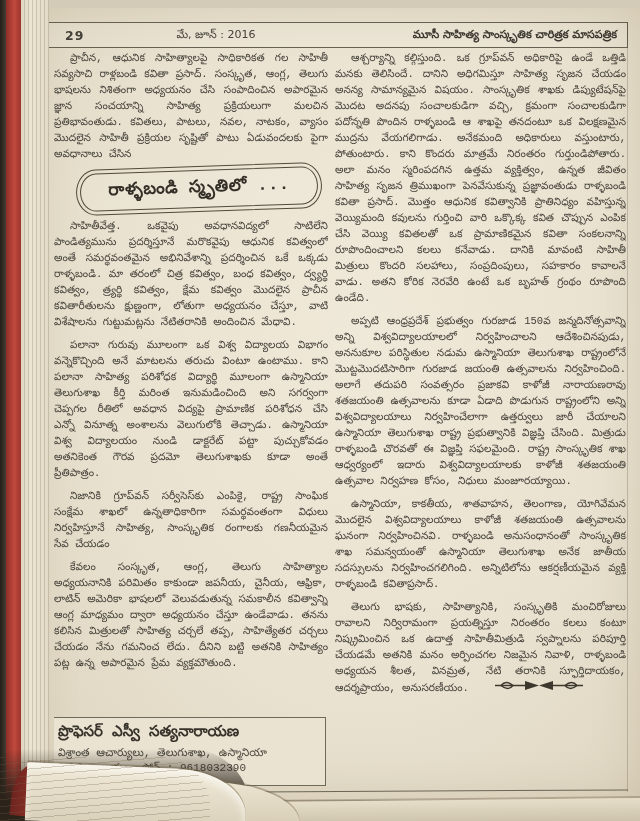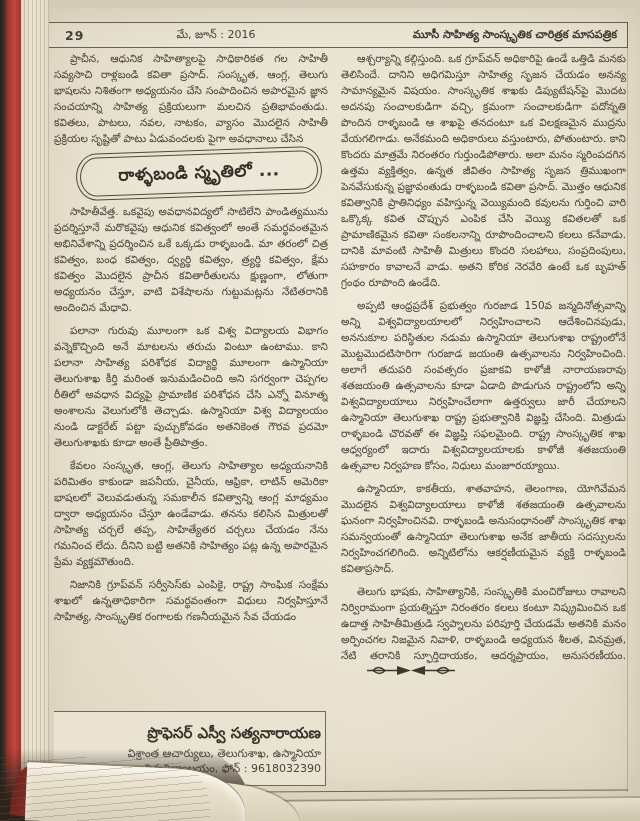--- a/index.html
+++ b/index.html
@@ -24,33 +24,33 @@
   .frame-right{position:absolute;right:12px;top:14px;bottom:8px;width:0;border-left:1px solid rgba(90,84,70,.28);}
   .frame-bottom{position:absolute;left:18px;right:12px;bottom:8px;height:0;border-top:1px solid rgba(80,74,60,.8);transform:rotate(-.3deg);}
   
   .header-band{position:absolute;left:18px;right:12px;top:14px;height:24px;
     border:1px solid rgba(80,74,60,.85);display:flex;align-items:center;
     background:rgba(255,255,255,.10);}
   .pagenum{font-weight:bold;font-size:12.5px;margin-left:16px;letter-spacing:1px;}
   .issue-date{font-size:11px;margin-left:92px;}
   .masthead{font-weight:bold;font-size:11px;margin-left:auto;margin-right:10px;color:#3c3830;}
   
-  .columns{position:absolute;left:24px;right:14px;top:42px;bottom:12px;display:flex;gap:13px;}
+  .columns{position:absolute;left:24px;right:14px;top:42px;bottom:12px;display:flex;gap:7px;font-family:Liberation Mono, monospace;}
   .col{font-size:10.5px;line-height:16px;text-align:justify;overflow:hidden;}
   .col p{margin:0 0 7px 0;text-indent:16px;}
   .col-left{width:274px;position:relative;}
   .col-right{flex:1;line-height:16px;}
   
   .heading-box{margin:8px 10px 10px 26px;padding:9px 4px 10px;text-align:center;
     border:1px solid #4f4a3c;outline:1px solid #4f4a3c;outline-offset:3px;
     border-radius:22px/26px;transform:rotate(-2deg);background:rgba(255,255,255,.08);}
   .heading-box span{font-weight:bold;font-size:17px;color:#332f27;letter-spacing:.5px;}
   
   .signature{position:absolute;left:0;right:2px;bottom:2px;background:#eae3d2;
-    border:1px solid rgba(80,74,60,.8);border-left:none;text-align:right;padding:11px 4px 9px;}
+    border:1px solid rgba(80,74,60,.8);border-left:none;text-align:left;padding:5px 4px 9px;}
   .sig-name{font-weight:bold;font-size:15px;color:#37332b;margin:2px 0 5px;}
   .sig-line{font-size:11px;line-height:15px;color:#4a463d;}
   
   .ornament{display:inline-block;vertical-align:middle;margin-left:8px;}
   
   .fan{position:absolute;z-index:6;}
   .fan-shadow{left:0;bottom:0;width:250px;height:72px;background:linear-gradient(180deg,rgba(40,32,24,0) 0%,#2c241b 70%);border-radius:0 60px 0 0;}
   .fan-red{left:12px;bottom:4px;width:40px;height:52px;background:linear-gradient(90deg,#6d241e,#a33a2f);border-radius:60% 70% 0 0/90% 90% 0 0;transform:rotate(6deg);}
   .fan-a{left:26px;bottom:-4px;width:220px;height:58px;background:linear-gradient(180deg,#f0e9d7,#d9d0ba);border-radius:0 70px 0 0/0 44px 0 0;transform:rotate(2.5deg);box-shadow:0 -2px 0 rgba(120,105,80,.5), inset 0 6px 8px rgba(255,255,255,.6);}
   .fan-b{left:40px;bottom:-12px;width:260px;height:52px;background:linear-gradient(180deg,#ece4d0,#d2c8b1);border-radius:0 90px 0 0/0 40px 0 0;transform:rotate(1.2deg);box-shadow:0 -2px 0 rgba(120,105,80,.45);}
@@ -80,22 +80,22 @@
 
     <div class="col col-left">
       <p>ప్రాచీన, ఆధునిక సాహిత్యాలపై సాధికారికత గల సాహితీ సవ్యసాచి రాళ్లబండి కవితా ప్రసాద్. సంస్కృత, ఆంగ్ల, తెలుగు భాషలను నిశితంగా అధ్యయనం చేసి సంపాదించిన అపారమైన జ్ఞాన సంచయాన్ని సాహిత్య ప్రక్రియలుగా మలచిన ప్రతిభావంతుడు. కవితలు, పాటలు, నవల, నాటకం, వ్యాసం మొదలైన సాహితీ ప్రక్రియల సృష్టితో పాటు ఏడువందలకు పైగా అవధానాలు చేసిన</p>
 
       <div class="heading-box">
         <span>రాళ్ళబండి స్మృతిలో ...</span>
       </div>
 
       <p>సాహితీవేత్త. ఒకవైపు అవధానవిద్యలో సాటిలేని పాండిత్యమును ప్రదర్శిస్తూనే మరొకవైపు ఆధునిక కవిత్వంలో అంతే సమర్థవంతమైన అభినివేశాన్ని ప్రదర్శించిన ఒకే ఒక్కడు రాళ్ళబండి. మా తరంలో చిత్ర కవిత్వం, బంధ కవిత్వం, ద్వ్యర్థి కవిత్వం, త్ర్యర్థి కవిత్వం, క్షేమ కవిత్వం మొదలైన ప్రాచీన కవితారీతులను క్షుణ్ణంగా, లోతుగా అధ్యయనం చేస్తూ, వాటి విశేషాలను గుట్టుమట్లను నేటితరానికి అందించిన మేధావి.</p>
       <p>పలానా గురువు మూలంగా ఒక విశ్వ విద్యాలయ విభాగం వన్నెకొచ్చింది అనే మాటలను తరుచు వింటూ ఉంటాము. కాని పలానా సాహిత్య పరిశోధక విద్యార్థి మూలంగా ఉస్మానియా తెలుగుశాఖ కీర్తి మరింత ఇనుమడించింది అని సగర్వంగా చెప్పగల రీతిలో అవధాన విద్యపై ప్రామాణిక పరిశోధన చేసి ఎన్నో వినూత్న అంశాలను వెలుగులోకి తెచ్చాడు. ఉస్మానియా విశ్వ విద్యాలయం నుండి డాక్టరేట్ పట్టా పుచ్చుకోవడం అతనికెంత గౌరవ ప్రదమో తెలుగుశాఖకు కూడా అంతే ప్రీతిపాత్రం.</p>
+      <p>నిజానికి గ్రూప్‌వన్ సర్వీసెస్‌కు ఎంపికై, రాష్ట్ర సాంఘిక సంక్షేమ శాఖలో ఉన్నతాధికారిగా సమర్థవంతంగా విధులు నిర్వహిస్తూనే సాహిత్య, సాంస్కృతిక రంగాలకు గణనీయమైన సేవ చేయడం</p>
       <p>కేవలం సంస్కృత, ఆంగ్ల, తెలుగు సాహిత్యాల అధ్యయనానికి పరిమితం కాకుండా జపనీయ, చైనీయ, ఆఫ్రికా, లాటిన్ అమెరికా భాషలలో వెలువడుతున్న సమకాలీన కవిత్వాన్ని ఆంగ్ల మాధ్యమం ద్వారా అధ్యయనం చేస్తూ ఉండేవాడు. తనను కలిసిన మిత్రులతో సాహిత్య చర్చలే తప్ప, సాహిత్యేతర చర్చలు చేయడం నేను గమనించ లేదు. దీనిని బట్టి అతనికి సాహిత్యం పట్ల ఉన్న అపారమైన ప్రేమ వ్యక్తమౌతుంది.</p>
-      <p>నిజానికి గ్రూప్‌వన్ సర్వీసెస్‌కు ఎంపికై, రాష్ట్ర సాంఘిక సంక్షేమ శాఖలో ఉన్నతాధికారిగా సమర్థవంతంగా విధులు నిర్వహిస్తూనే సాహిత్య, సాంస్కృతిక రంగాలకు గణనీయమైన సేవ చేయడం</p>
 
       <div class="signature">
         <div class="sig-name">ప్రొఫెసర్ ఎస్వీ సత్యనారాయణ</div>
         <div class="sig-line">విశ్రాంత ఆచార్యులు, తెలుగుశాఖ, ఉస్మానియా</div>
         <div class="sig-line">విశ్వవిద్యాలయం, ఫోన్ : 9618032390</div>
       </div>
     </div>
 
     <div class="col col-right">
       <p>ఆశ్చర్యాన్ని కల్గిస్తుంది. ఒక గ్రూప్‌వన్ అధికారిపై ఉండే ఒత్తిడి మనకు తెలిసిందే. దానిని అధిగమిస్తూ సాహిత్య సృజన చేయడం అనన్య సామాన్యమైన విషయం. సాంస్కృతిక శాఖకు డిప్యుటేషన్‌పై మొదట అదనపు సంచాలకుడిగా వచ్చి, క్రమంగా సంచాలకుడిగా పదోన్నతి పొందిన రాళ్ళబండి ఆ శాఖపై తనదంటూ ఒక విలక్షణమైన ముద్రను వేయగలిగాడు. అనేకమంది అధికారులు వస్తుంటారు, పోతుంటారు. కాని కొందరు మాత్రమే నిరంతరం గుర్తుండిపోతారు. అలా మనం స్మరింపదగిన ఉత్తమ వ్యక్తిత్వం, ఉన్నత జీవితం సాహిత్య సృజన త్రిముఖంగా పెనవేసుకున్న ప్రజ్ఞావంతుడు రాళ్ళబండి కవితా ప్రసాద్. మొత్తం ఆధునిక కవిత్వానికి ప్రాతినిధ్యం వహిస్తున్న వెయ్యిమంది కవులను గుర్తించి వారి ఒక్కొక్క కవిత చొప్పున ఎంపిక చేసి వెయ్యి కవితలతో ఒక ప్రామాణికమైన కవితా సంకలనాన్ని రూపొందించాలని కలలు కనేవాడు. దానికి మావంటి సాహితీ మిత్రులు కొందరి సలహాలు, సంప్రదింపులు, సహకారం కావాలనే వాడు. అతని కోరిక నెరవేరి ఉంటే ఒక బృహత్ గ్రంథం రూపొంది ఉండేది.</p>

